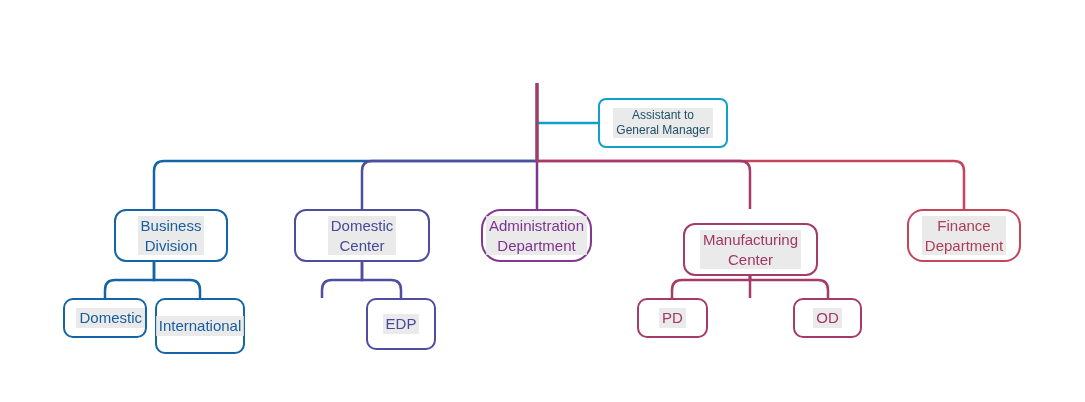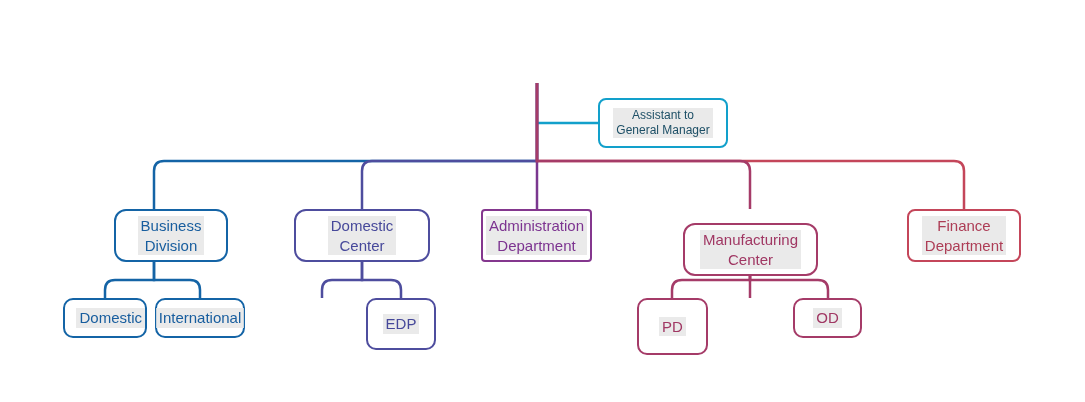--- a/index.html
+++ b/index.html
@@ -23,23 +23,23 @@
   .lbl {
     white-space:pre-line;
     background:rgba(230,230,230,0.85);
     padding:0 3px;
   }
 
   .c-navy   { border:3.5px solid #24526b; color:#1f506e; border-radius:11px; font-size:25px; line-height:1.2; }
   .c-cyan   { border:2.5px solid #12a0cb; color:#1d4f66; border-radius:8px;  font-size:12px; line-height:1.25; }
   .c-blue   { border:2.5px solid #1464a6; color:#175d9e; border-radius:12px; font-size:15px; line-height:1.3; }
   .c-indigo { border:2.5px solid #4e4d9e; color:#46489a; border-radius:12px; font-size:15px; line-height:1.3; }
-  .c-purple { border:2.5px solid #84378e; color:#7c3390; border-radius:4px; font-size:15px; line-height:1.3; }
+  .c-purple { border:2.5px solid #84378e; color:#7c3390; border-radius:20px; font-size:15px; line-height:1.3; }
   .c-maroon { border:2.5px solid #a53b68; color:#a03763; border-radius:12px; font-size:15px; line-height:1.3; }
-  .c-crimson{ border:2.5px solid #c4465a; color:#ad3d56; border-radius:8px; font-size:15px; line-height:1.3; }
+  .c-crimson{ border:2.5px solid #c4465a; color:#ad3d56; border-radius:16px; font-size:15px; line-height:1.3; }
   .leaf { border-radius:10px; }
 </style>
 </head>
 <body>
 
 <div class="canvas">
 
   <svg class="edges" viewBox="0 0 1085 402">
     <path d="M537 123 H598" stroke="#12a0cb"></path>
     <path d="M537 83 V161 H164 Q154 161 154 171 V209" stroke="#1464a6"></path>
@@ -84,30 +84,30 @@
 
   <div class="node c-crimson" style="left:907px;top:209px;width:114px;height:53px;">
     <span class="lbl">Finance
 Department</span>
   </div>
 
   <div class="node c-blue leaf" style="left:63px;top:298px;width:84px;height:40px;justify-content:flex-end;">
     <span class="lbl">Domestic</span>
   </div>
 
-  <div class="node c-blue leaf" style="left:155px;top:298px;width:90px;height:40px;">
+  <div class="node c-blue leaf" style="left:155px;top:298px;width:90px;height:56px;">
     <span class="lbl">International</span>
   </div>
 
 
   <div class="node c-indigo leaf" style="left:366px;top:298px;width:70px;height:52px;">
     <span class="lbl">EDP</span>
   </div>
 
-  <div class="node c-maroon leaf" style="left:637px;top:298px;width:71px;height:57px;justify-content:center;">
+  <div class="node c-maroon leaf" style="left:637px;top:298px;width:71px;height:40px;justify-content:center;">
     <span class="lbl">PD</span>
   </div>
 
 
   <div class="node c-maroon leaf" style="left:793px;top:298px;width:69px;height:40px;">
     <span class="lbl">OD</span>
   </div>
 
 </div>
 

